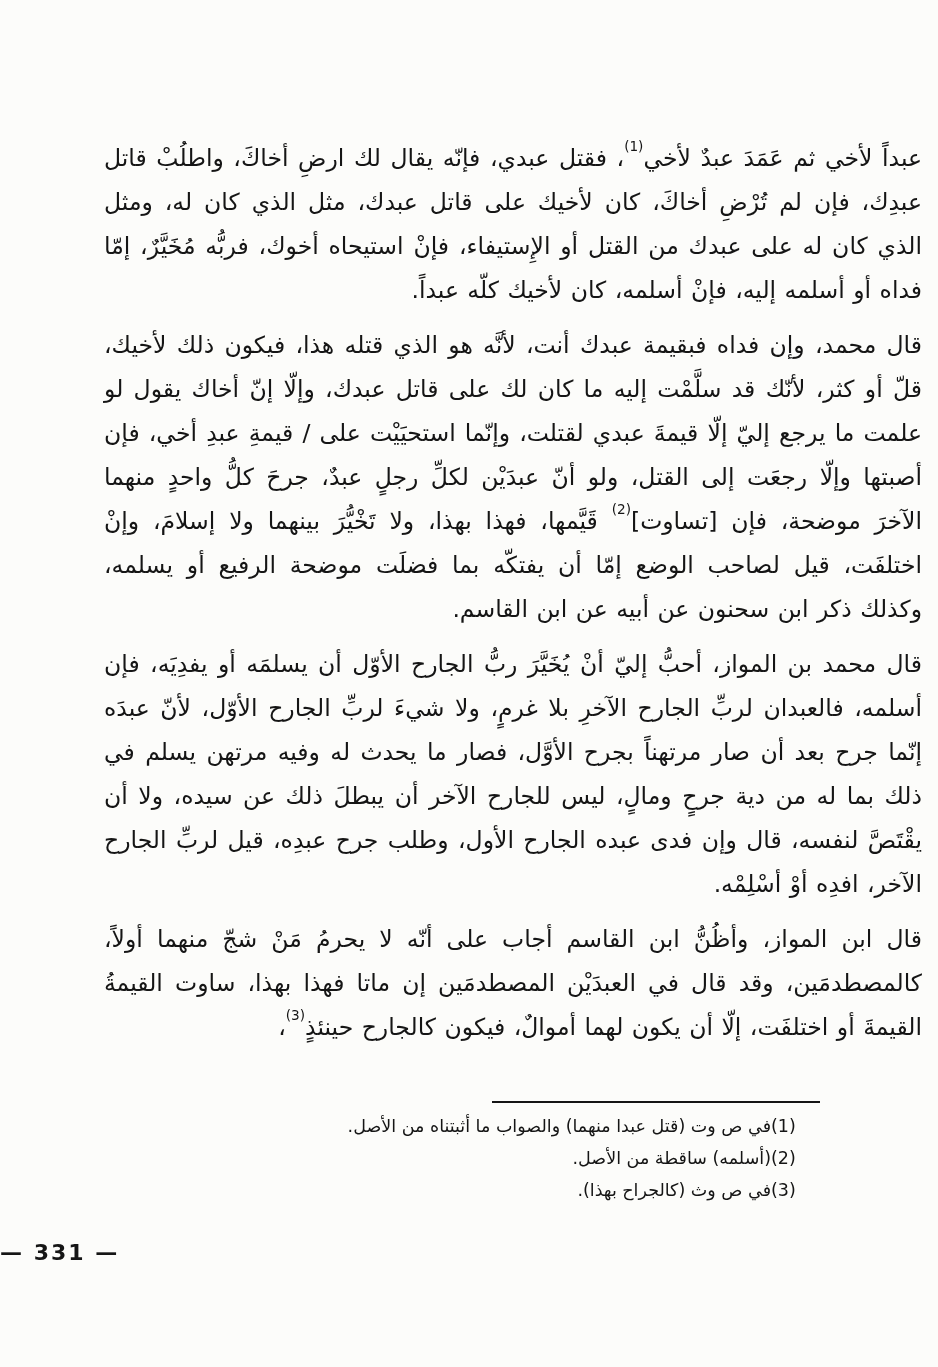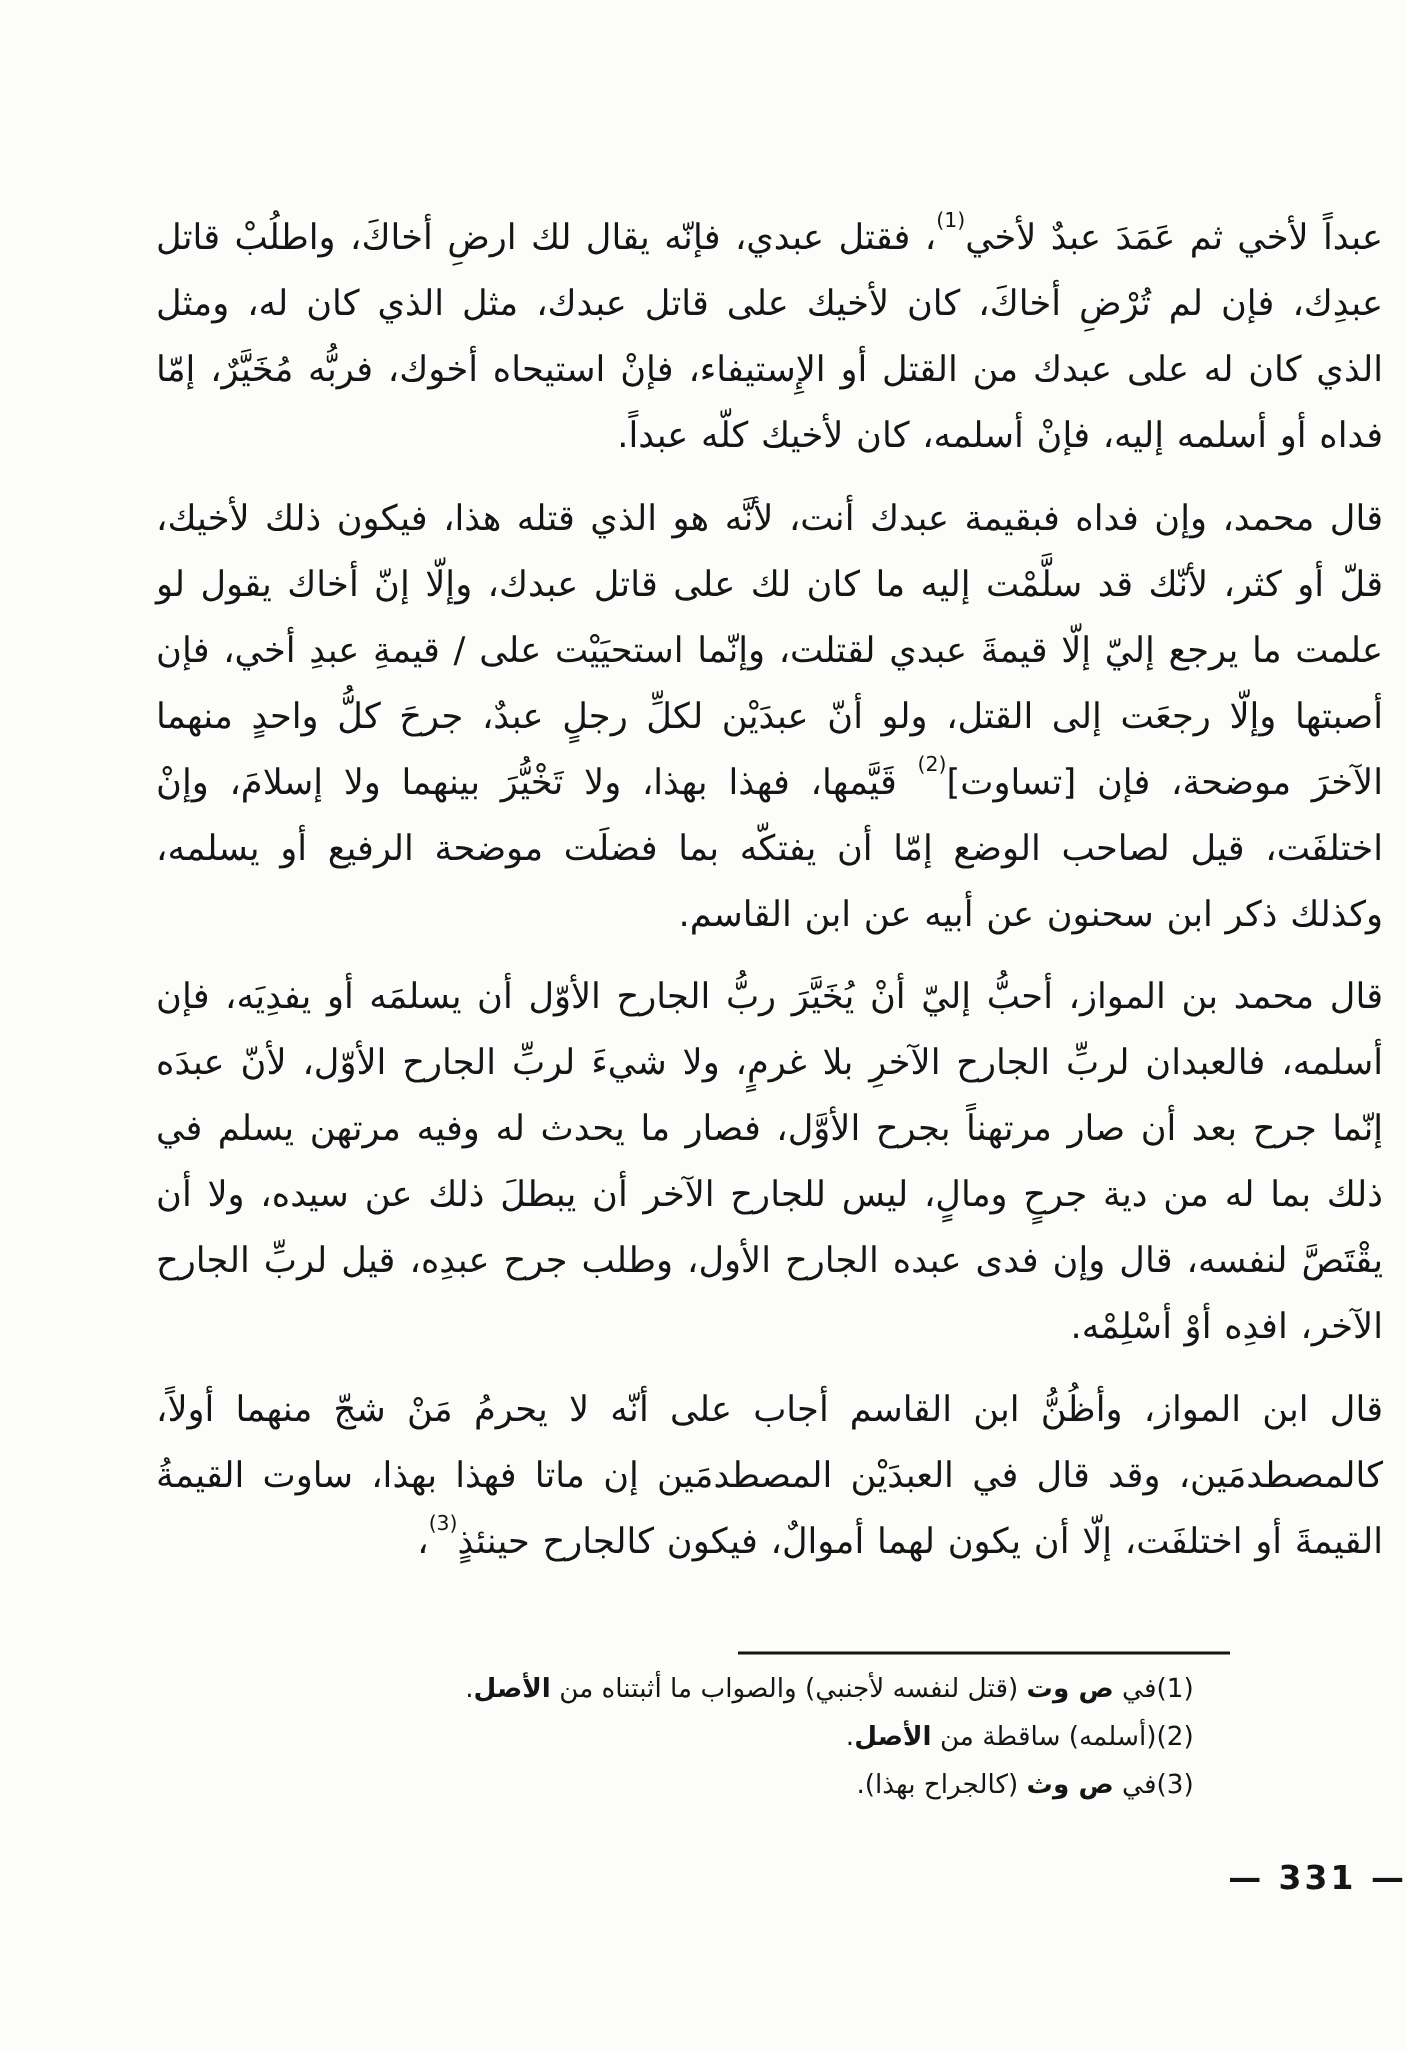--- a/index.html
+++ b/index.html
@@ -32,21 +32,21 @@
   .para{margin:0 0 11px 0;}
   .para:last-child{margin-bottom:16px;}
   sup.fn-marker{
     font-size:0.58em;
     line-height:0;
     position:relative;
     top:-0.45em;
     direction:ltr;
     unicode-bidi:embed;
   }
-  .bold{font-weight:bold;}
+  .bold{font-weight:normal;}
   .footer-sep{
     position:absolute;
     top:1101px;
     right:118px;
     width:328px;
     height:2px;
     background:var(--ink);
   }
   .footnotes{
     position:absolute;
@@ -67,21 +67,21 @@
     direction:ltr;
     unicode-bidi:embed;
     text-align:left;
   }
   .fn-text{flex:1 1 auto;}
   .page-number{
     position:absolute;
     top:1240px;
     left:0;
     width:100%;
-    text-align:right;
+    text-align:left;
     direction:ltr;
     font-size:22px;
     letter-spacing:2px;
     font-weight:bold;
   }
 </style>
 </head>
 <body>
 
 <div class="page">
@@ -91,21 +91,21 @@
       <p class="para"><span>قال محمد، وإن فداه فبقيمة عبدك أنت، لأنَّه هو الذي قتله هذا، فيكون ذلك لأخيك، قلّ أو كثر، لأنّك قد سلَّمْت إليه ما كان لك على قاتل عبدك، وإلّا إنّ أخاك يقول لو علمت ما يرجع إليّ إلّا قيمةَ عبدي لقتلت، وإنّما استحيَيْت على / قيمةِ عبدِ أخي، فإن أصبتها وإلّا رجعَت إلى القتل، ولو أنّ عبدَيْن لكلِّ رجلٍ عبدٌ، جرحَ كلُّ واحدٍ منهما الآخرَ موضحة، فإن [تساوت]</span><sup class="fn-marker">(2)</sup><span> قَيَّمها، فهذا بهذا، ولا تَخْيُّرَ بينهما ولا إسلامَ، وإنْ اختلفَت، قيل لصاحب الوضع إمّا أن يفتكّه بما فضلَت موضحة الرفيع أو يسلمه، وكذلك ذكر ابن سحنون عن أبيه عن ابن القاسم.</span></p>
       <p class="para"><span>قال محمد بن المواز، أحبُّ إليّ أنْ يُخَيَّرَ ربُّ الجارح الأوّل أن يسلمَه أو يفدِيَه، فإن أسلمه، فالعبدان لربِّ الجارح الآخرِ بلا غرمٍ، ولا شيءَ لربِّ الجارح الأوّل، لأنّ عبدَه إنّما جرح بعد أن صار مرتهناً بجرح الأوَّل، فصار ما يحدث له وفيه مرتهن يسلم في ذلك بما له من دية جرحٍ ومالٍ، ليس للجارح الآخر أن يبطلَ ذلك عن سيده، ولا أن يقْتَصَّ لنفسه، قال وإن فدى عبده الجارح الأول، وطلب جرح عبدِه، قيل لربِّ الجارح الآخر، افدِه أوْ أسْلِمْه.</span></p>
       <p class="para"><span>قال ابن المواز، وأظُنُّ ابن القاسم أجاب على أنّه لا يحرمُ مَنْ شجّ منهما أولاً، كالمصطدمَين، وقد قال في العبدَيْن المصطدمَين إن ماتا فهذا بهذا، ساوت القيمةُ القيمةَ أو اختلفَت، إلّا أن يكون لهما أموالٌ، فيكون كالجارح حينئذٍ</span><sup class="fn-marker">(3)</sup><span>،</span></p>
     </div>
 
   <div class="footer-sep"></div>
 
   <div class="footnotes">
       <div class="fn-row">
         <span class="fn-num">(1)</span>
-        <span class="fn-text"><span>في </span><span class="bold">ص وت</span><span> (قتل لنفسه لأجنبي) والصواب ما أثبتناه من </span><span class="bold">الأصل</span><span>.</span></span>
+        <span class="fn-text"><span>في </span><span class="bold">ص وت</span><span> (قتل عبدا منهما) والصواب ما أثبتناه من </span><span class="bold">الأصل</span><span>.</span></span>
       </div>
       <div class="fn-row">
         <span class="fn-num">(2)</span>
         <span class="fn-text"><span>(أسلمه) ساقطة من </span><span class="bold">الأصل</span><span>.</span></span>
       </div>
       <div class="fn-row">
         <span class="fn-num">(3)</span>
         <span class="fn-text"><span>في </span><span class="bold">ص وث</span><span> (كالجراح بهذا).</span></span>
       </div>
     </div>

